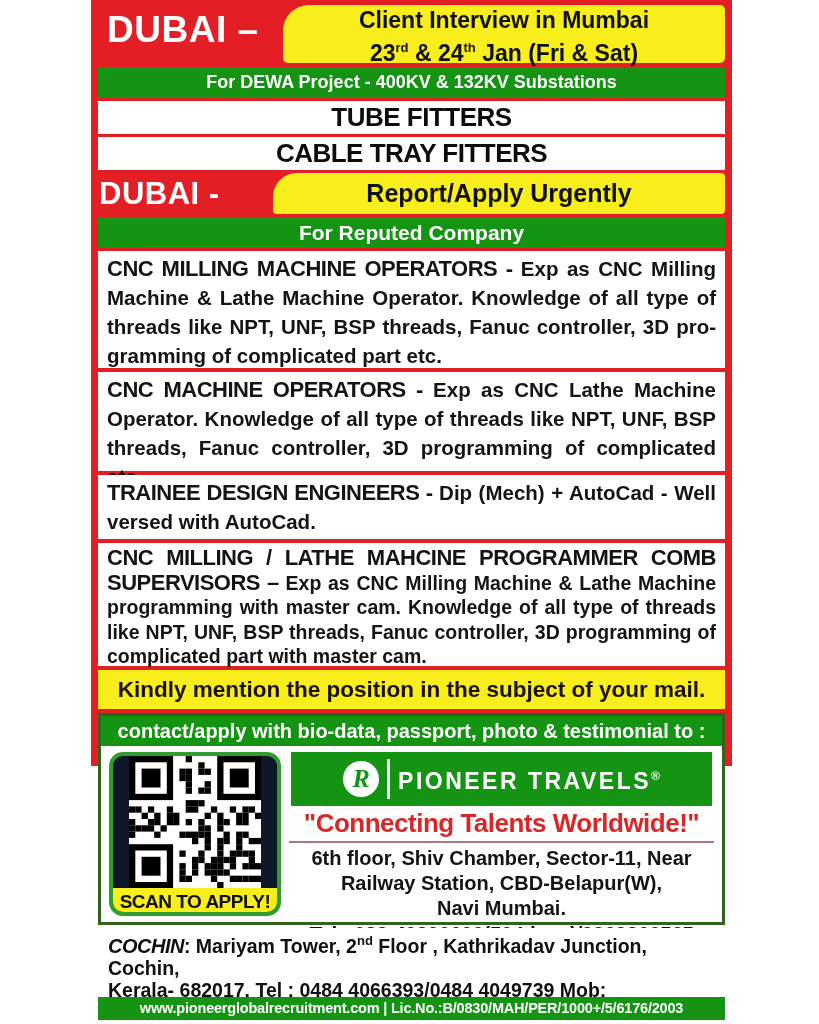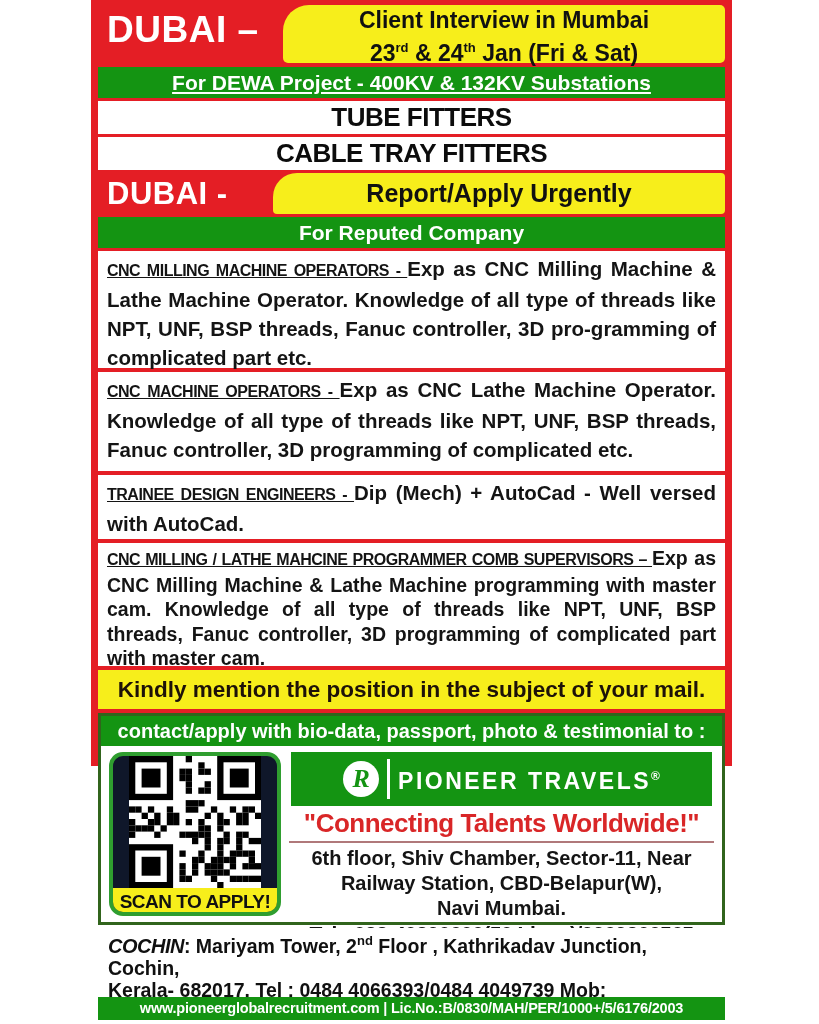--- a/index.html
+++ b/index.html
@@ -7,33 +7,33 @@
   .poster { position:absolute; left:91px; top:0; width:641px; height:766px; background:#e41e25; }
 
   .cond { font-weight:900; letter-spacing:-0.5px; }
 
   
   .dubai1 { position:absolute; left:16px; top:9px; color:#ffffff; font-size:37px; font-weight:900; letter-spacing:0.5px; }
   .ybox1 { position:absolute; left:192px; right:7px; top:5px; height:58px; background:#f7ee1b; border-radius:26px 5px 5px 5px; text-align:center; color:#111; font-weight:900; font-size:23px; line-height:27px; padding-top:2px; }
   .ybox1 .sup, .cochin .sup { font-size:13px; vertical-align:super; font-weight:900; }
 
   .green-bar { position:absolute; left:7px; right:7px; background:#149412; color:#ffffff; font-weight:700; text-align:center; }
-  .g1 { top:67px; height:31px; font-size:21px; line-height:31px;text-decoration:underline; }
+  .g1 { top:67px; height:31px; font-size:18px; line-height:31px; }
   .g2 { top:217px; height:31px; font-size:21px; line-height:31px; }
 
   .white-bar { position:absolute; left:7px; right:7px; height:33px; background:#ffffff; color:#0c0c0c; text-align:center; font-size:26px; line-height:33px; }
   .w1 { top:101px;padding-left:20px; } .w2 { top:137px; }
 
   
-  .dubai2 { position:absolute; left:16px; top:176px; color:#ffffff; font-size:31px; font-weight:900; letter-spacing:0.5px; }
+  .dubai2 { position:absolute; left:8px; top:176px; color:#ffffff; font-size:31px; font-weight:900; letter-spacing:0.5px; }
   .ybox2 { position:absolute; left:182px; right:7px; top:173px; height:41px; background:#f7ee1b; border-radius:24px 4px 4px 4px; text-align:center; color:#111; font-weight:900; font-size:25px; line-height:41px; }
 
   .job { position:absolute; left:7px; right:7px; background:#ffffff; padding:3px 9px 0 9px; }
   .job p { color:#141414; font-size:20.5px; font-weight:700; text-align:justify; }
-  .job .job-head { font-size:16px; font-weight:900; letter-spacing:-0.5px;text-decoration:underline; }
+  .job .job-head { font-size:22px; font-weight:900; letter-spacing:-0.5px; }
   .j1 { top:251px; height:117px; } .j1 p { line-height:29px; }
   .j2 { top:372px; height:99px; }  .j2 p { line-height:29px; }
   .j3 { top:475px; height:64px; }  .j3 p { line-height:29px; }
   .j4 { top:543px; height:123px; } .j4 p { line-height:24.5px; font-size:19.5px; }
 
   .mail-note { position:absolute; left:7px; right:7px; top:670px; height:39px; background:#f7ee1b; color:#1d1208; font-size:22.5px; font-weight:900; text-align:center; line-height:39px; }
 
   
   .contact-frame { position:absolute; left:7px; right:7px; top:713px; height:212px; background:#31641c; padding:3px; }
   .contact-band { height:30px; background:#149412; color:#ffffff; font-weight:700; font-size:20px; text-align:center; line-height:30px; }

